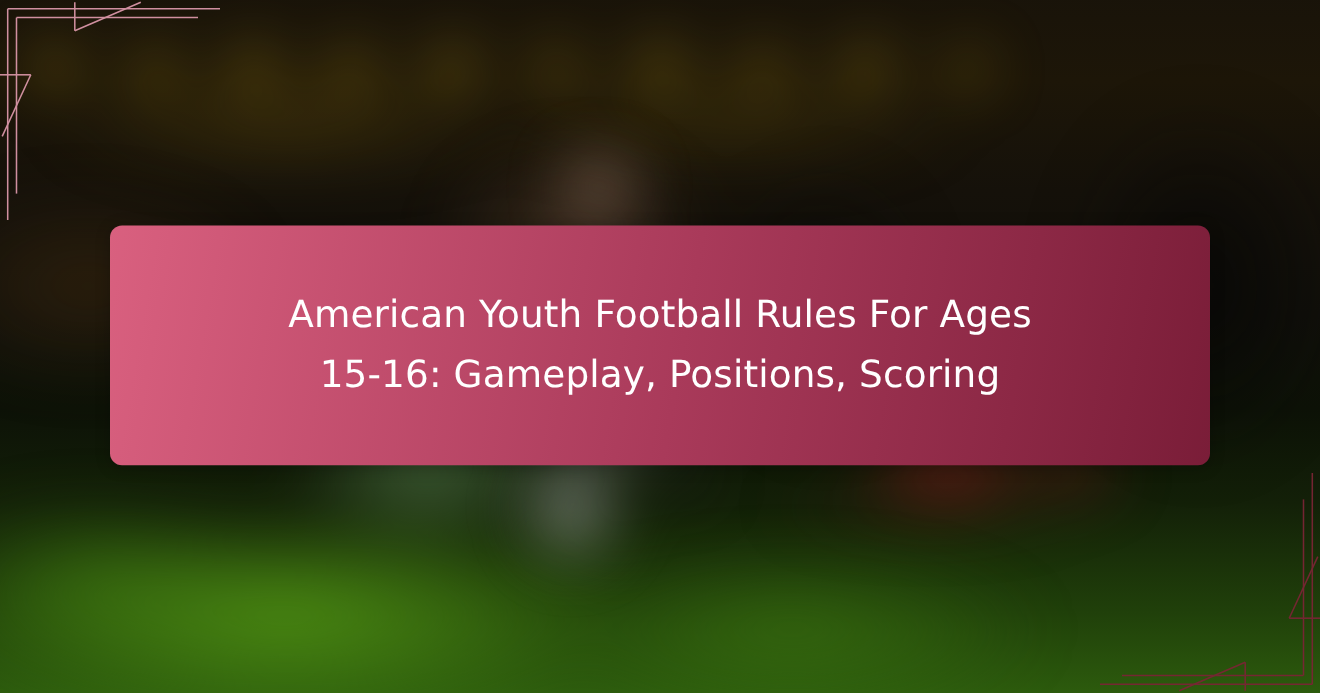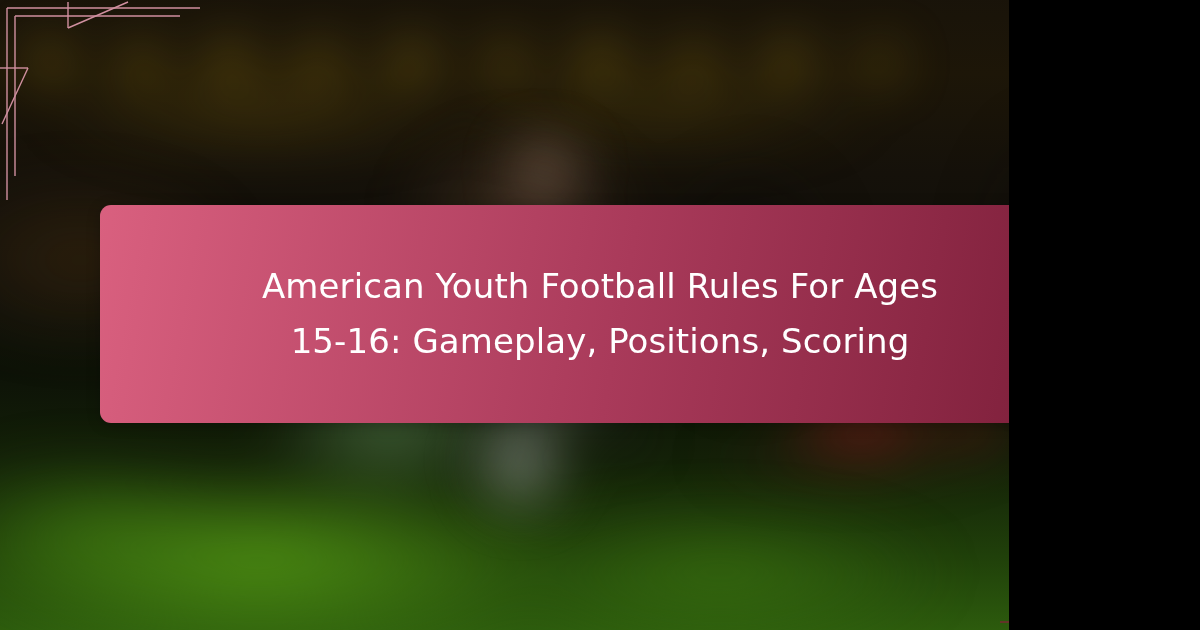--- a/index.html
+++ b/index.html
@@ -6,21 +6,21 @@
 
   html, body {
     width:1200px; height:630px;
     overflow:hidden;
     background:#000;
     font-family:"DejaVu Sans", sans-serif;
   }
 
   .card {
     position:relative;
-    width:1009px; height:630px;
+    width:1200px; height:630px;
     overflow:hidden;
     background:#0a0a05;
   }
 
   
   .bg {
     position:absolute; inset:-40px;
     overflow:hidden;
   }
   .bg-layer { position:absolute; inset:0; }

